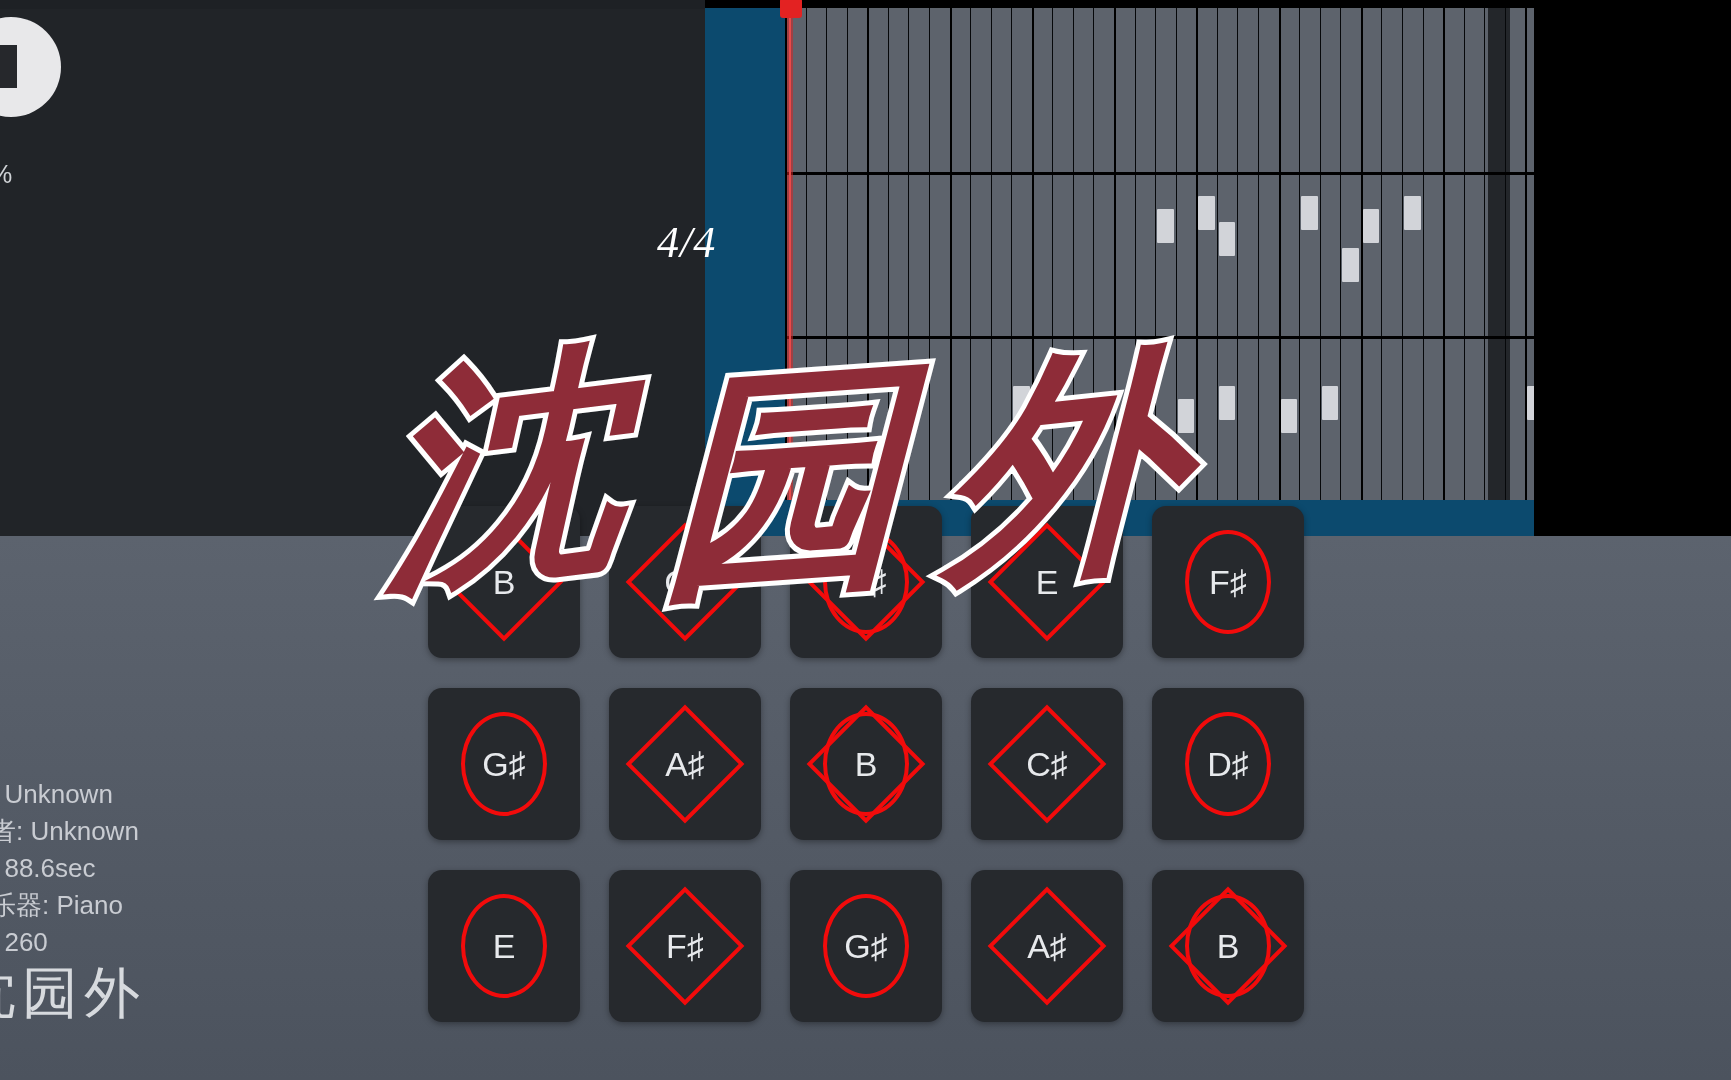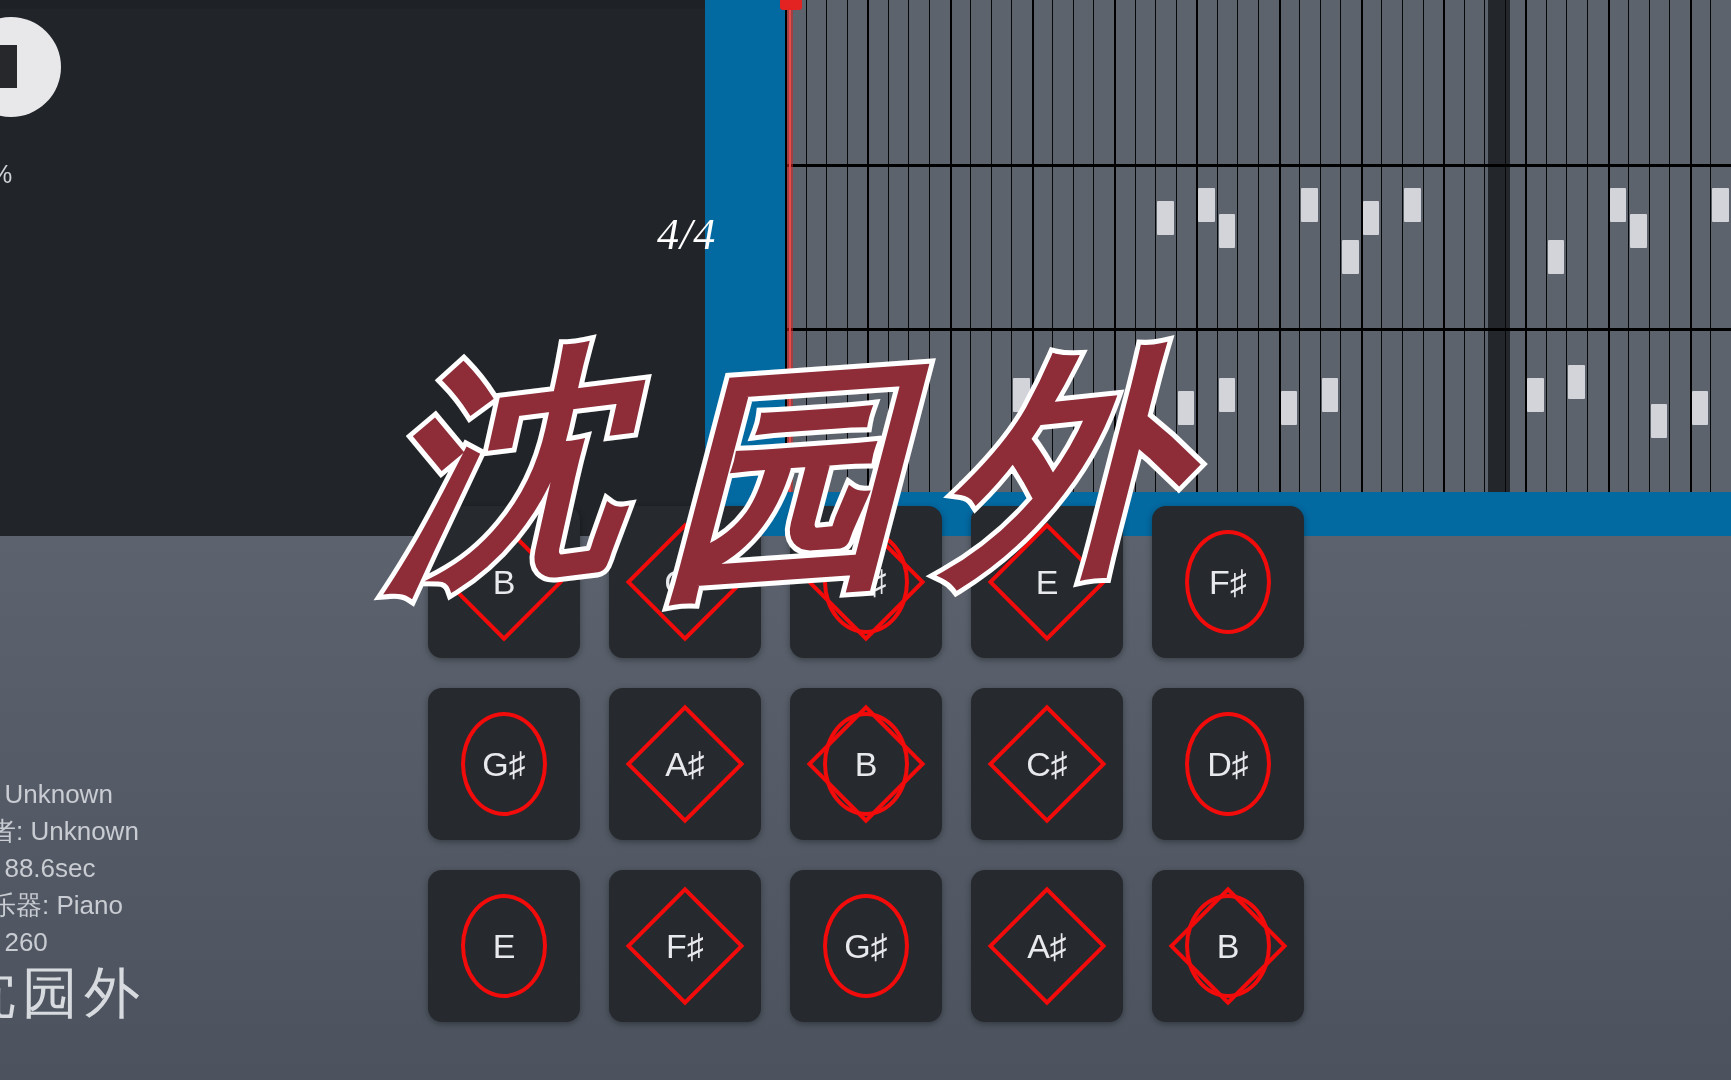--- a/index.html
+++ b/index.html
@@ -13,21 +13,21 @@
   
   .transport-panel { position:absolute; left:0; top:0; width:705px; height:536px; background:#1e2125; }
   .transport-panel-inner { position:absolute; left:0; top:9px; width:705px; height:527px; background:#212428; }
 
   .play-circle { position:absolute; left:-39px; top:17px; width:100px; height:100px; border-radius:50%;
                  background:#e8e8ea; }
   .play-circle .glyph { position:absolute; left:30px; top:28px; width:26px; height:43px; background:#26282c; }
   .pct-label { position:absolute; left:-10px; top:160px; font-size:25px; color:#cfd2d6; letter-spacing:1px; }
 
   
-  .score-area { position:absolute; left:705px; top:0; width:1026px; height:536px; background:#0369a1; }
+  .score-area { position:absolute; left:705px; top:8px; width:829px; height:536px; background:#0c4a6e; }
   .time-sig { position:absolute; left:-48px; top:209px; font-size:44px; color:#fff; font-style:italic;
               font-family:"Liberation Serif", serif; letter-spacing:1px; }
 
   
   .roll { position:absolute; left:80px; top:0; right:0; bottom:44px; background:#5d636c; overflow:hidden; }
   .roll .vcol { position:absolute; top:0; bottom:0; width:1px; background:#06080a; }
   .roll .vcol.heavy { width:2px; background:#000; }
   .roll .darkband { position:absolute; top:0; bottom:0; background:#23262a; }
   .roll .hline { position:absolute; left:0; right:0; height:3px; background:#000; }
   .roll .note { position:absolute; background:#d2d4d9; border-radius:1px; }

